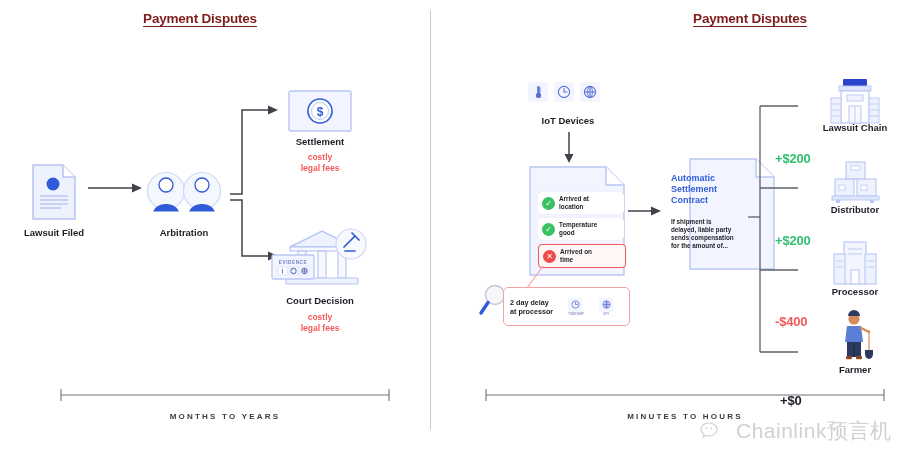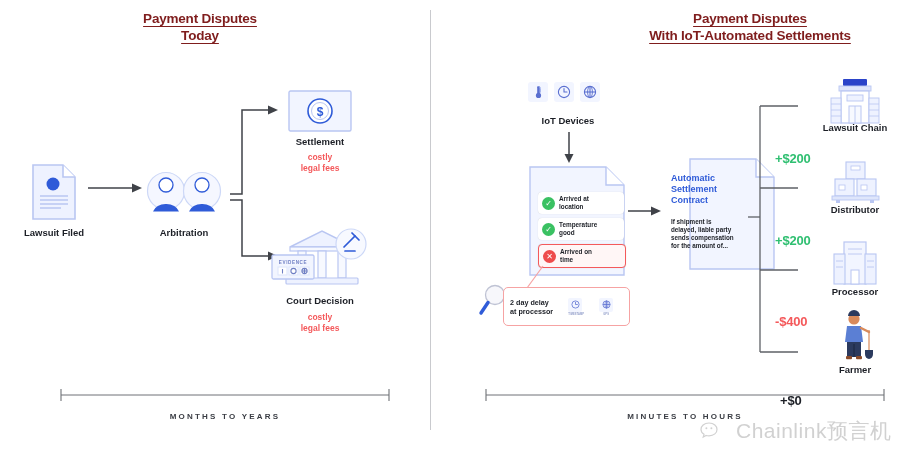--- a/index.html
+++ b/index.html
@@ -36,21 +36,20 @@
   .minilbl{font-size:2.6px;font-weight:bold;color:#8e9bc9;text-align:center;letter-spacing:.1px;margin-top:1px;}
   .wm{position:absolute;display:flex;align-items:center;gap:10px;color:#cfcfcf;
       font-size:21px;font-weight:normal;letter-spacing:.5px;opacity:.95;}
   svg{display:block;overflow:visible;}
 </style>
 </head>
 <body>
 
 <div class="abs ttl" style="left:120px;top:10px;width:160px;">
   <div>Payment Disputes</div>
-  <div>Today</div>
 </div>
 
 <div class="abs" style="left:31px;top:163px;">
   <svg width="46" height="58" viewBox="0 0 46 58">
     <path d="M2 2 h30 l12 12 v42 h-42 z" fill="#eef2ff" stroke="#b9c6f2" stroke-width="1.6"></path>
     <path d="M32 2 v12 h12" fill="#ffffff" stroke="#b9c6f2" stroke-width="1.6"></path>
     <circle cx="22" cy="21" r="6.5" fill="#2f5bd8"></circle>
     <g stroke="#b9c6f2" stroke-width="1.5">
       <line x1="9" y1="33" x2="37" y2="33"></line>
         <line x1="9" y1="37" x2="37" y2="37"></line>
@@ -143,21 +142,20 @@
   <line x1="1" y1="1" x2="1" y2="13" stroke="#6e7176" stroke-width="1.1"></line>
   <line x1="1" y1="7" x2="329" y2="7" stroke="#6e7176" stroke-width="1"></line>
   <line x1="329" y1="1" x2="329" y2="13" stroke="#6e7176" stroke-width="1.1"></line>
 </svg>
 <div class="abs tl-label" style="left:60px;top:412px;width:330px;">MONTHS TO YEARS</div>
 
 <div class="abs divider" style="left:430px;top:10px;height:420px;"></div>
 
 <div class="abs ttl" style="left:595px;top:10px;width:310px;">
   <div>Payment Disputes</div>
-  <div>With IoT-Automated Settlements</div>
 </div>
 
 <div class="abs" style="left:528px;top:82px;display:flex;gap:6px;">
   <span class="iotbox">
     <svg width="13" height="14" viewBox="0 0 13 14">
       <path d="M6.5 2.2 v6.1" stroke="#5a6fd0" stroke-width="2.6" stroke-linecap="round" fill="none"></path>
       <circle cx="6.5" cy="10.4" r="2.6" fill="#5a6fd0"></circle>
       <path d="M6.5 1.5 a1.9 1.9 0 0 1 1.9 1.9 v4.2" stroke="#9fb0ec" stroke-width="1" fill="none"></path>
     </svg>
   </span>

